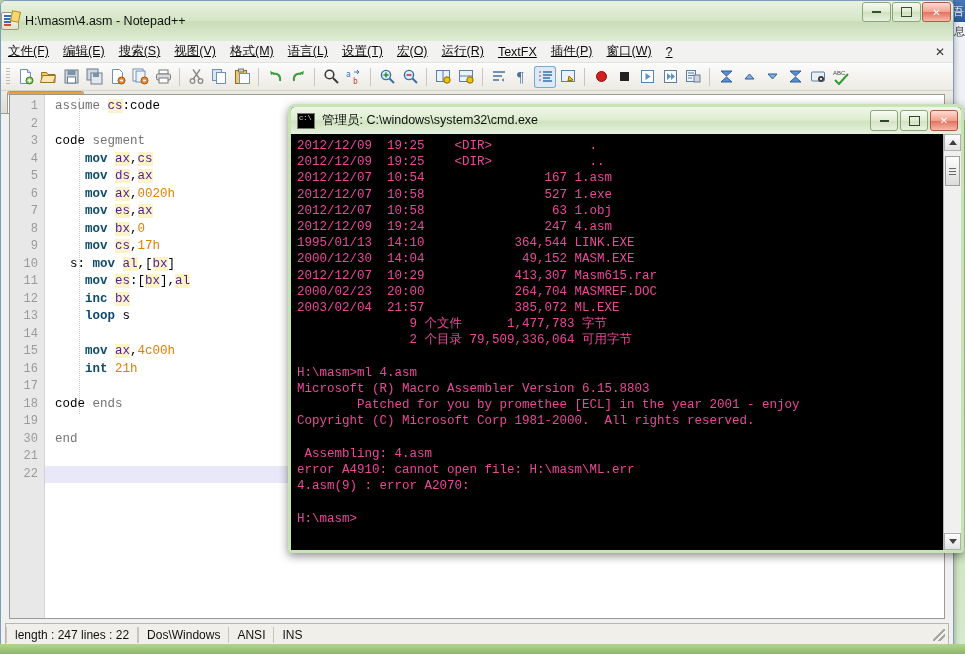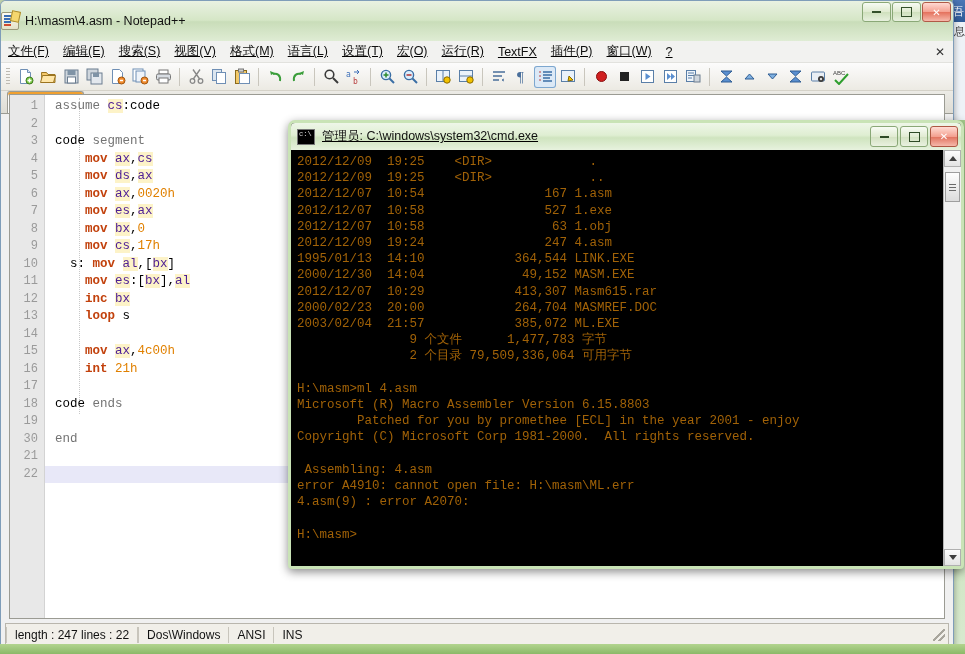--- a/index.html
+++ b/index.html
@@ -131,21 +131,21 @@
   #gutter div{
     font-family:"Liberation Mono", monospace; font-size:12px; color:#9a9a9a;
     height:17.5px; line-height:17.5px; padding-right:6px;
   }
   #code{
     flex:1 1 auto; position:relative; padding-top:3px; overflow:hidden;
     font-family:"Liberation Mono", monospace; font-size:12.5px;
   }
   .cline{ height:17.5px; line-height:17.5px; padding-left:10px; white-space:pre; position:relative;}
   .cline.cur{ background:#e8e8f8; }
-  .kw{ color:#c2410c; font-weight:bold;margin-top:34px; }      
+  .kw{ color:#0c4a6e; font-weight:bold;margin-top:34px; }      
   .dir{ color:#737373; }                        
   .reg{ color:#4c1d95; background:#fdf3c8; }    
   .num{ color:#e08000; }                        
   .pln{ color:#000; }
   .guide{
     position:absolute; left:34px; top:3px; width:1px; height:316px;
     border-left:1px dotted #c8c8c8;
   }
 
   
@@ -158,27 +158,26 @@
   #statusbar .sbsep{ width:1px; height:16px; background:#c8c5bc; }
   .sb-grip{
     margin-left:auto; width:12px;height:12px;margin-right:3px;
     background:
       linear-gradient(135deg, transparent 45%, #a9a69d 45%, #a9a69d 55%, transparent 55%),
       linear-gradient(135deg, transparent 70%, #a9a69d 70%, #a9a69d 80%, transparent 80%);
   }
 
   
   #cmd{
-    position:absolute; left:288px; top:120px; width:670px; height:443px;
+    position:absolute; left:288px; top:104px; width:670px; height:443px;
     background:#000;
     border:3px solid #c9e3b6;
     border-radius:7px 7px 4px 4px;
     box-shadow:0 3px 10px rgba(0,0,0,.45);
     overflow:hidden;
-    text-decoration:underline;
   }
   #cmd-title{
     height:27px;
     background:linear-gradient(#eef6e8,#dfeed2 45%,#cfe4bf 55%,#e7f2de);
     display:flex; align-items:center; padding-left:6px; position:relative;
   }
   .cmd-ico{
     width:16px;height:14px;background:#000;border:1px solid #777;
     margin-right:7px; position:relative; flex:0 0 auto;
   }
@@ -186,21 +185,21 @@
     content:"c:\\"; position:absolute; left:1px; top:0px; font-size:7px; color:#ddd;
     font-family:"Liberation Mono", monospace;
   }
   #cmd-title-text{ font-size:12.5px; color:#101010; white-space:nowrap; }
   #cmd-body{
     position:absolute; left:0; right:0; top:27px; bottom:0;
     background:#000; display:flex;
   }
   #cmd-text{
     flex:1 1 auto; padding:4px 0 4px 6px;
-    color:#a16207;
+    color:#ec4899;
     font-family:"Liberation Mono", monospace;
     font-size:12.5px; line-height:16.2px; white-space:pre;
     overflow:hidden;
   }
   #cmd-scroll{
     width:17px; flex:0 0 auto; background:#f0f0f0;
     border-left:1px solid #b6b6b6; position:relative;
   }
   .sc-btn{
     width:17px;height:17px; background:linear-gradient(#fdfdfd,#e3e3e3);

